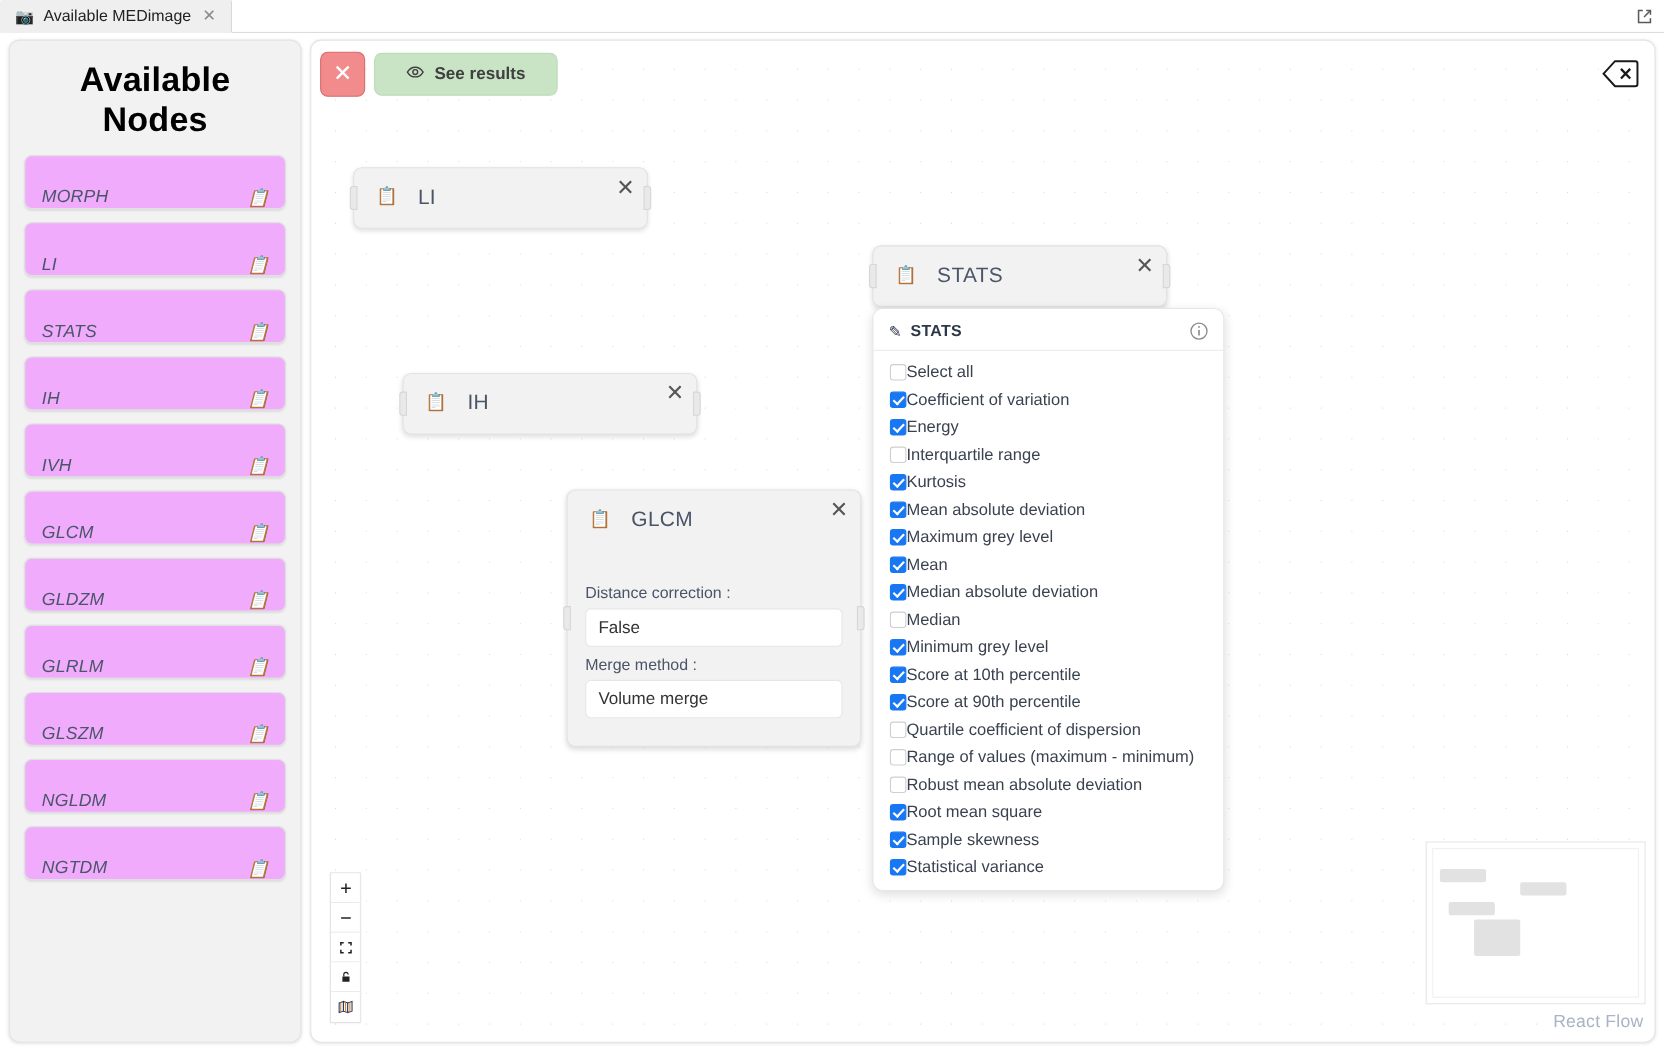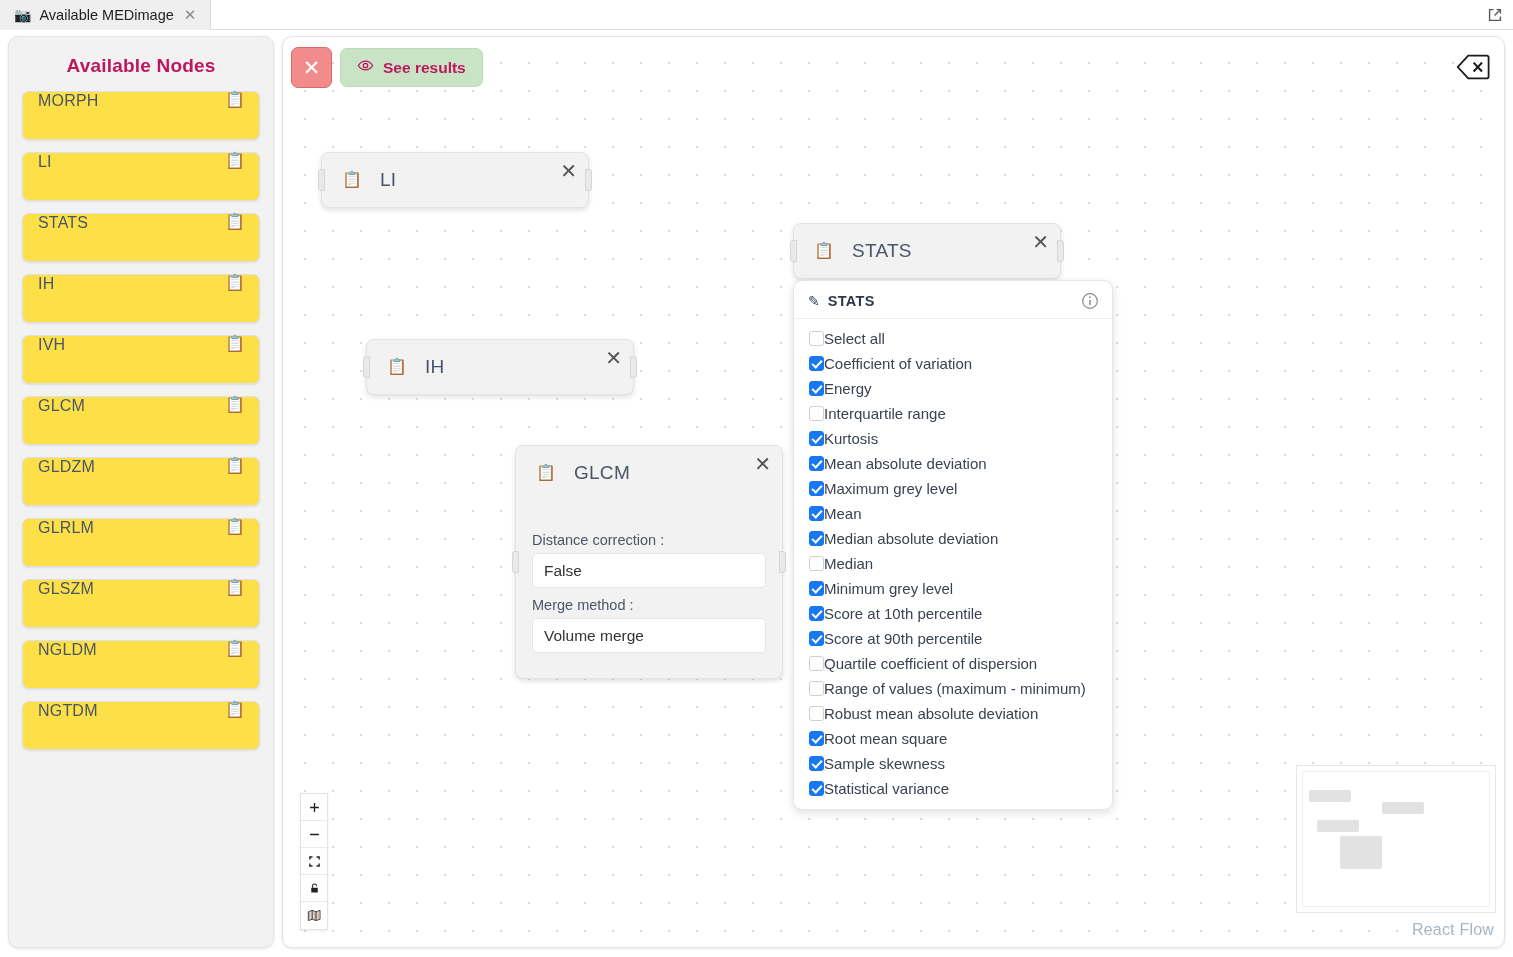--- a/index.html
+++ b/index.html
@@ -61,39 +61,40 @@
     left: 8px; top: 36px;
     width: 266px; height: 912px;
     background: #f2f2f2;
     border: 1px solid #e4e4e4;
     border-radius: 10px;
     box-shadow: 0 1px 3px rgba(0,0,0,0.10);
     padding: 10px 13px;
   }
   #sidebar-title {
     text-align: center;
-    font-size: 19px;
+    font-size: 31px;
     font-weight: bold;
-    color: #be185d;
+    color: #000000;
     padding: 8px 0 14px 0;
     letter-spacing: 0.2px;
   }
   .node-item {
     position: relative;
     height: 49px;
     margin-bottom: 12px;
-    background: #fde047;
+    background: #f0abfc;
     border: 1px solid #e0e0e0;
     border-radius: 7px;
     box-shadow: 0 1px 2px rgba(0,0,0,0.09);
     display: flex;
-    align-items: flex-start;
+    align-items: flex-end;
     justify-content: space-between;
     padding: 0 14px 0 15px;
     cursor: grab;
+    font-style: italic;
   }
   .node-item-label {
     font-size: 16px;
     color: #4a5568;
     letter-spacing: 0.2px;
   }
   .clipboard-glyph { font-size: 16px; line-height: 1; color: #222; }
 
   
   #canvas {
@@ -123,22 +124,22 @@
     cursor: pointer;
   }
   #btn-see-results {
     position: absolute;
     left: 57px; top: 11px;
     height: 39px;
     background: #c9e4c5;
     border: 1px solid #bcdcb8;
     border-radius: 7px;
     display: flex; align-items: center; gap: 9px;
-    padding: 0 16px;
-    color: #be185d;
+    padding: 0 28px;
+    color: #404040;
     font-size: 15.5px;
     font-weight: bold;
     cursor: pointer;
   }
   #btn-backspace {
     position: absolute;
     right: 14px; top: 16px;
     width: 34px; height: 28px;
     color: #1a1a1a;
     cursor: pointer;

